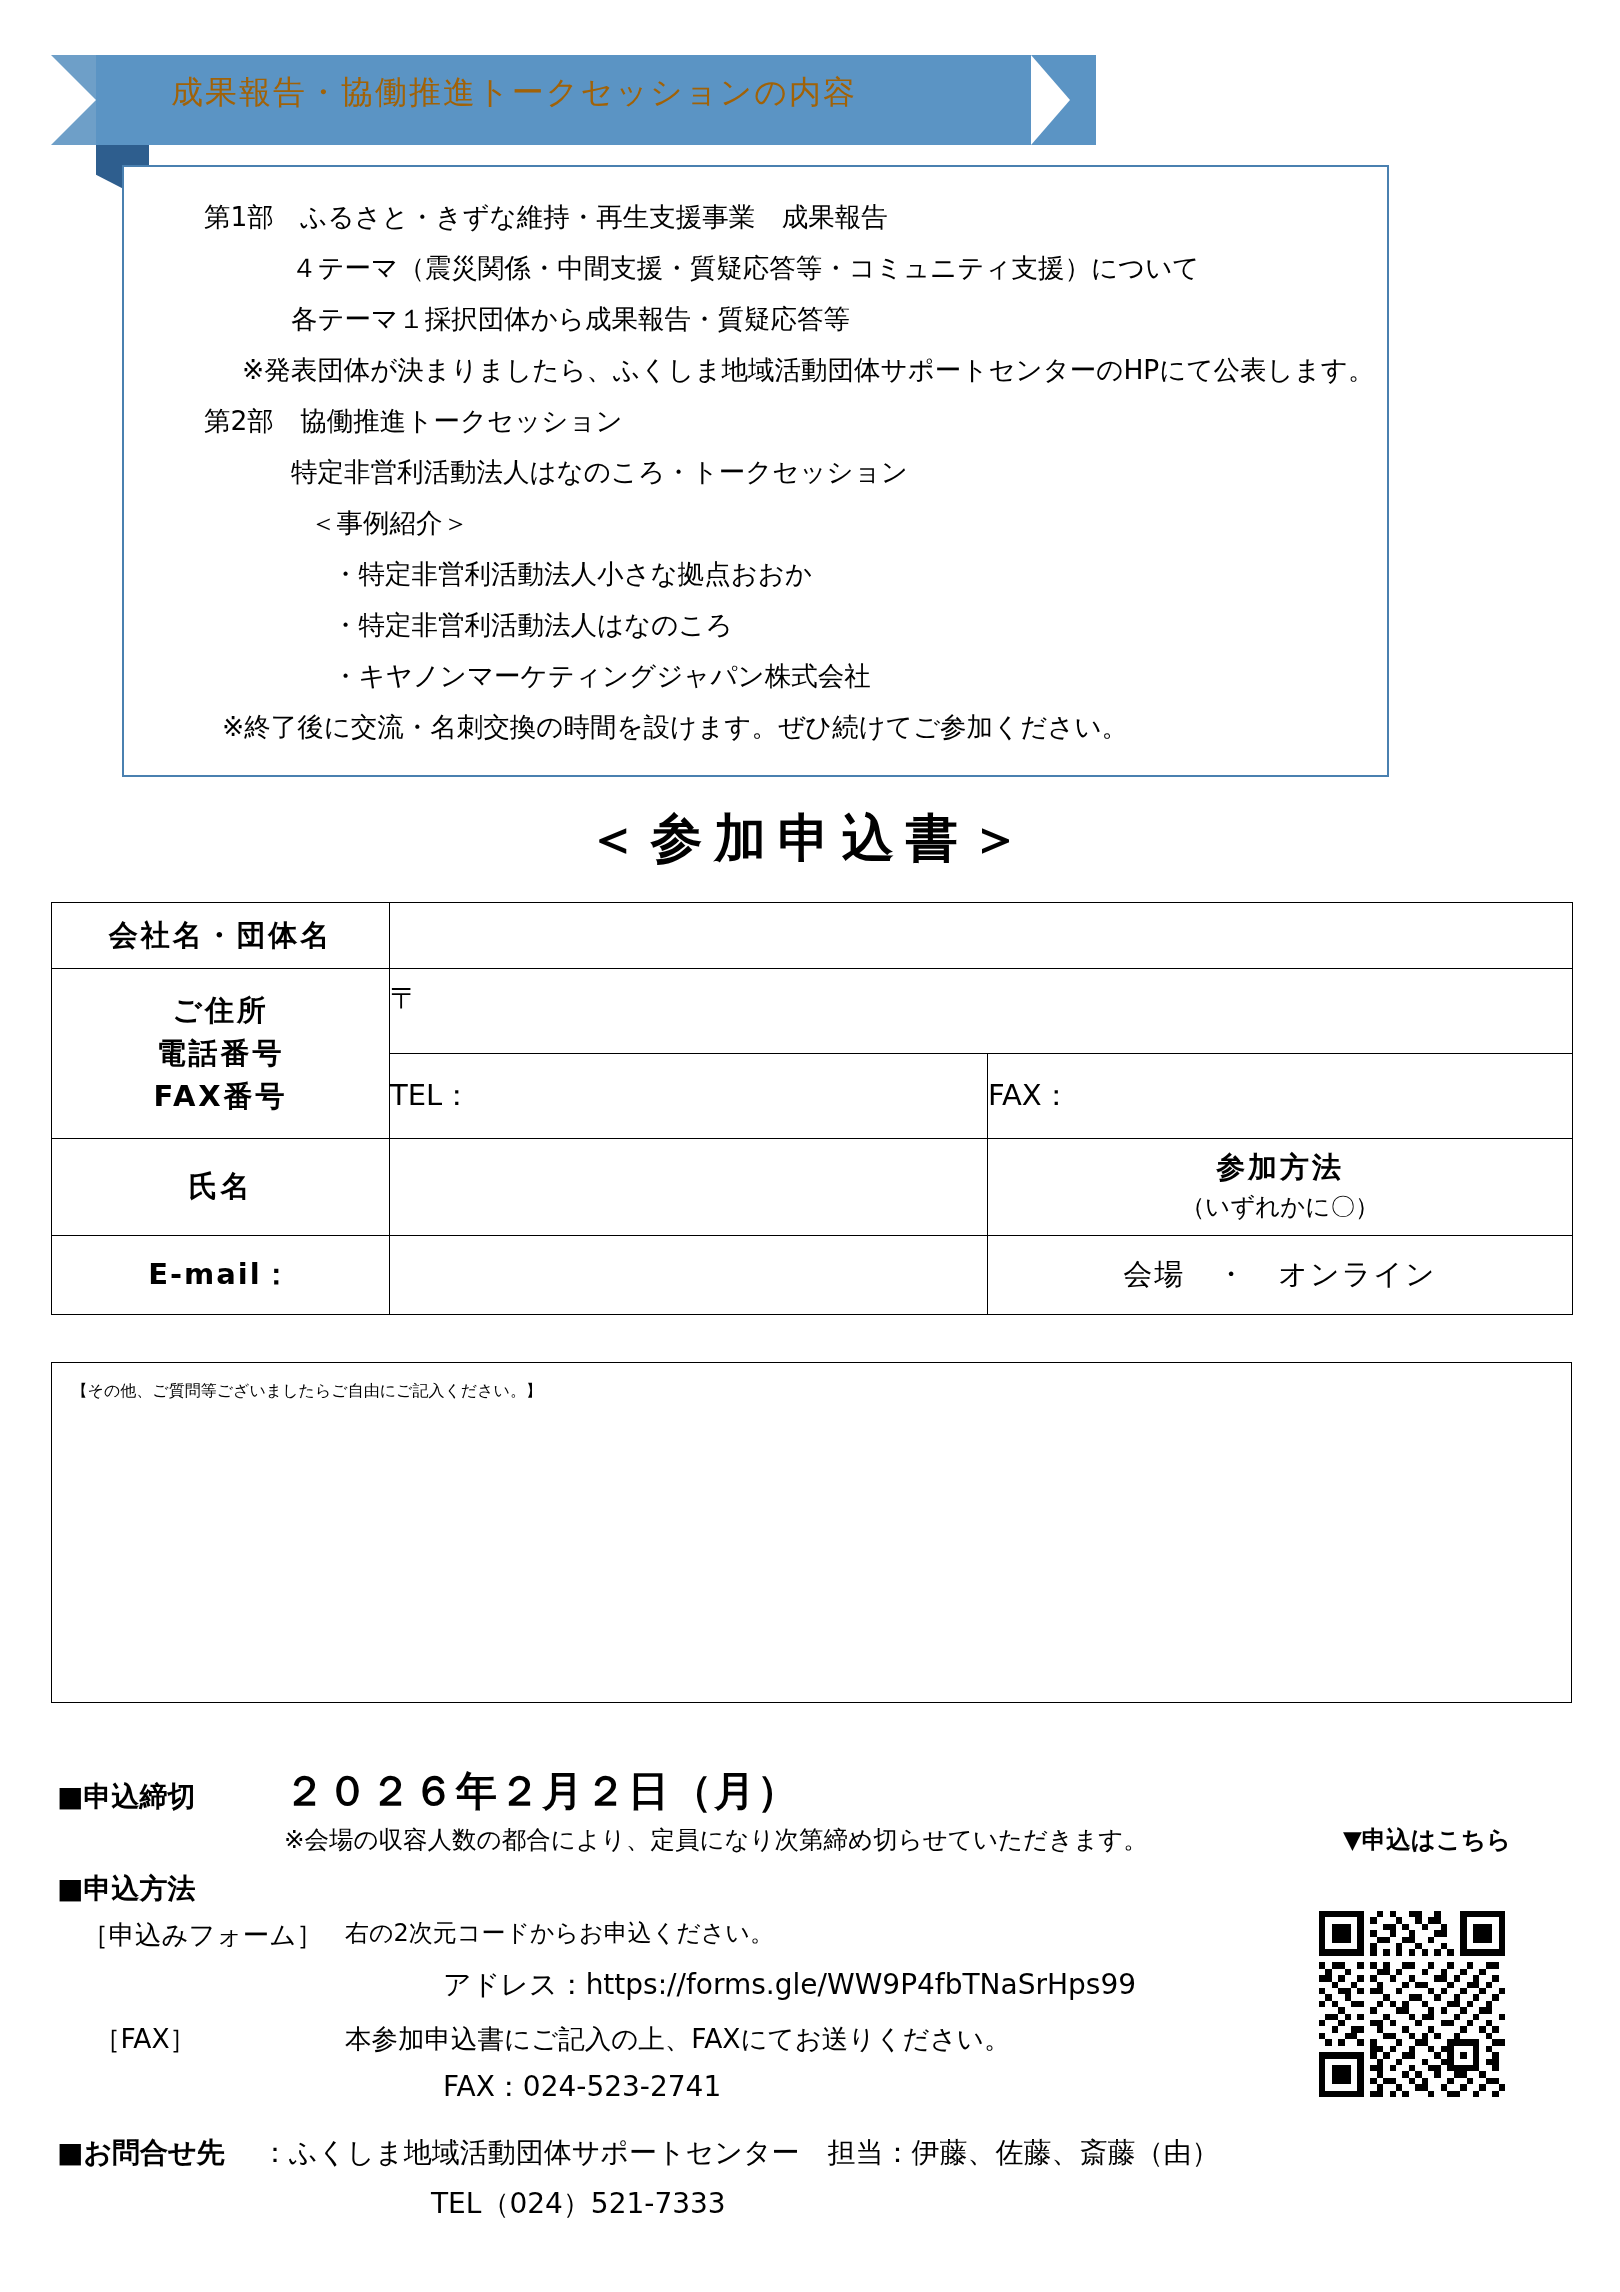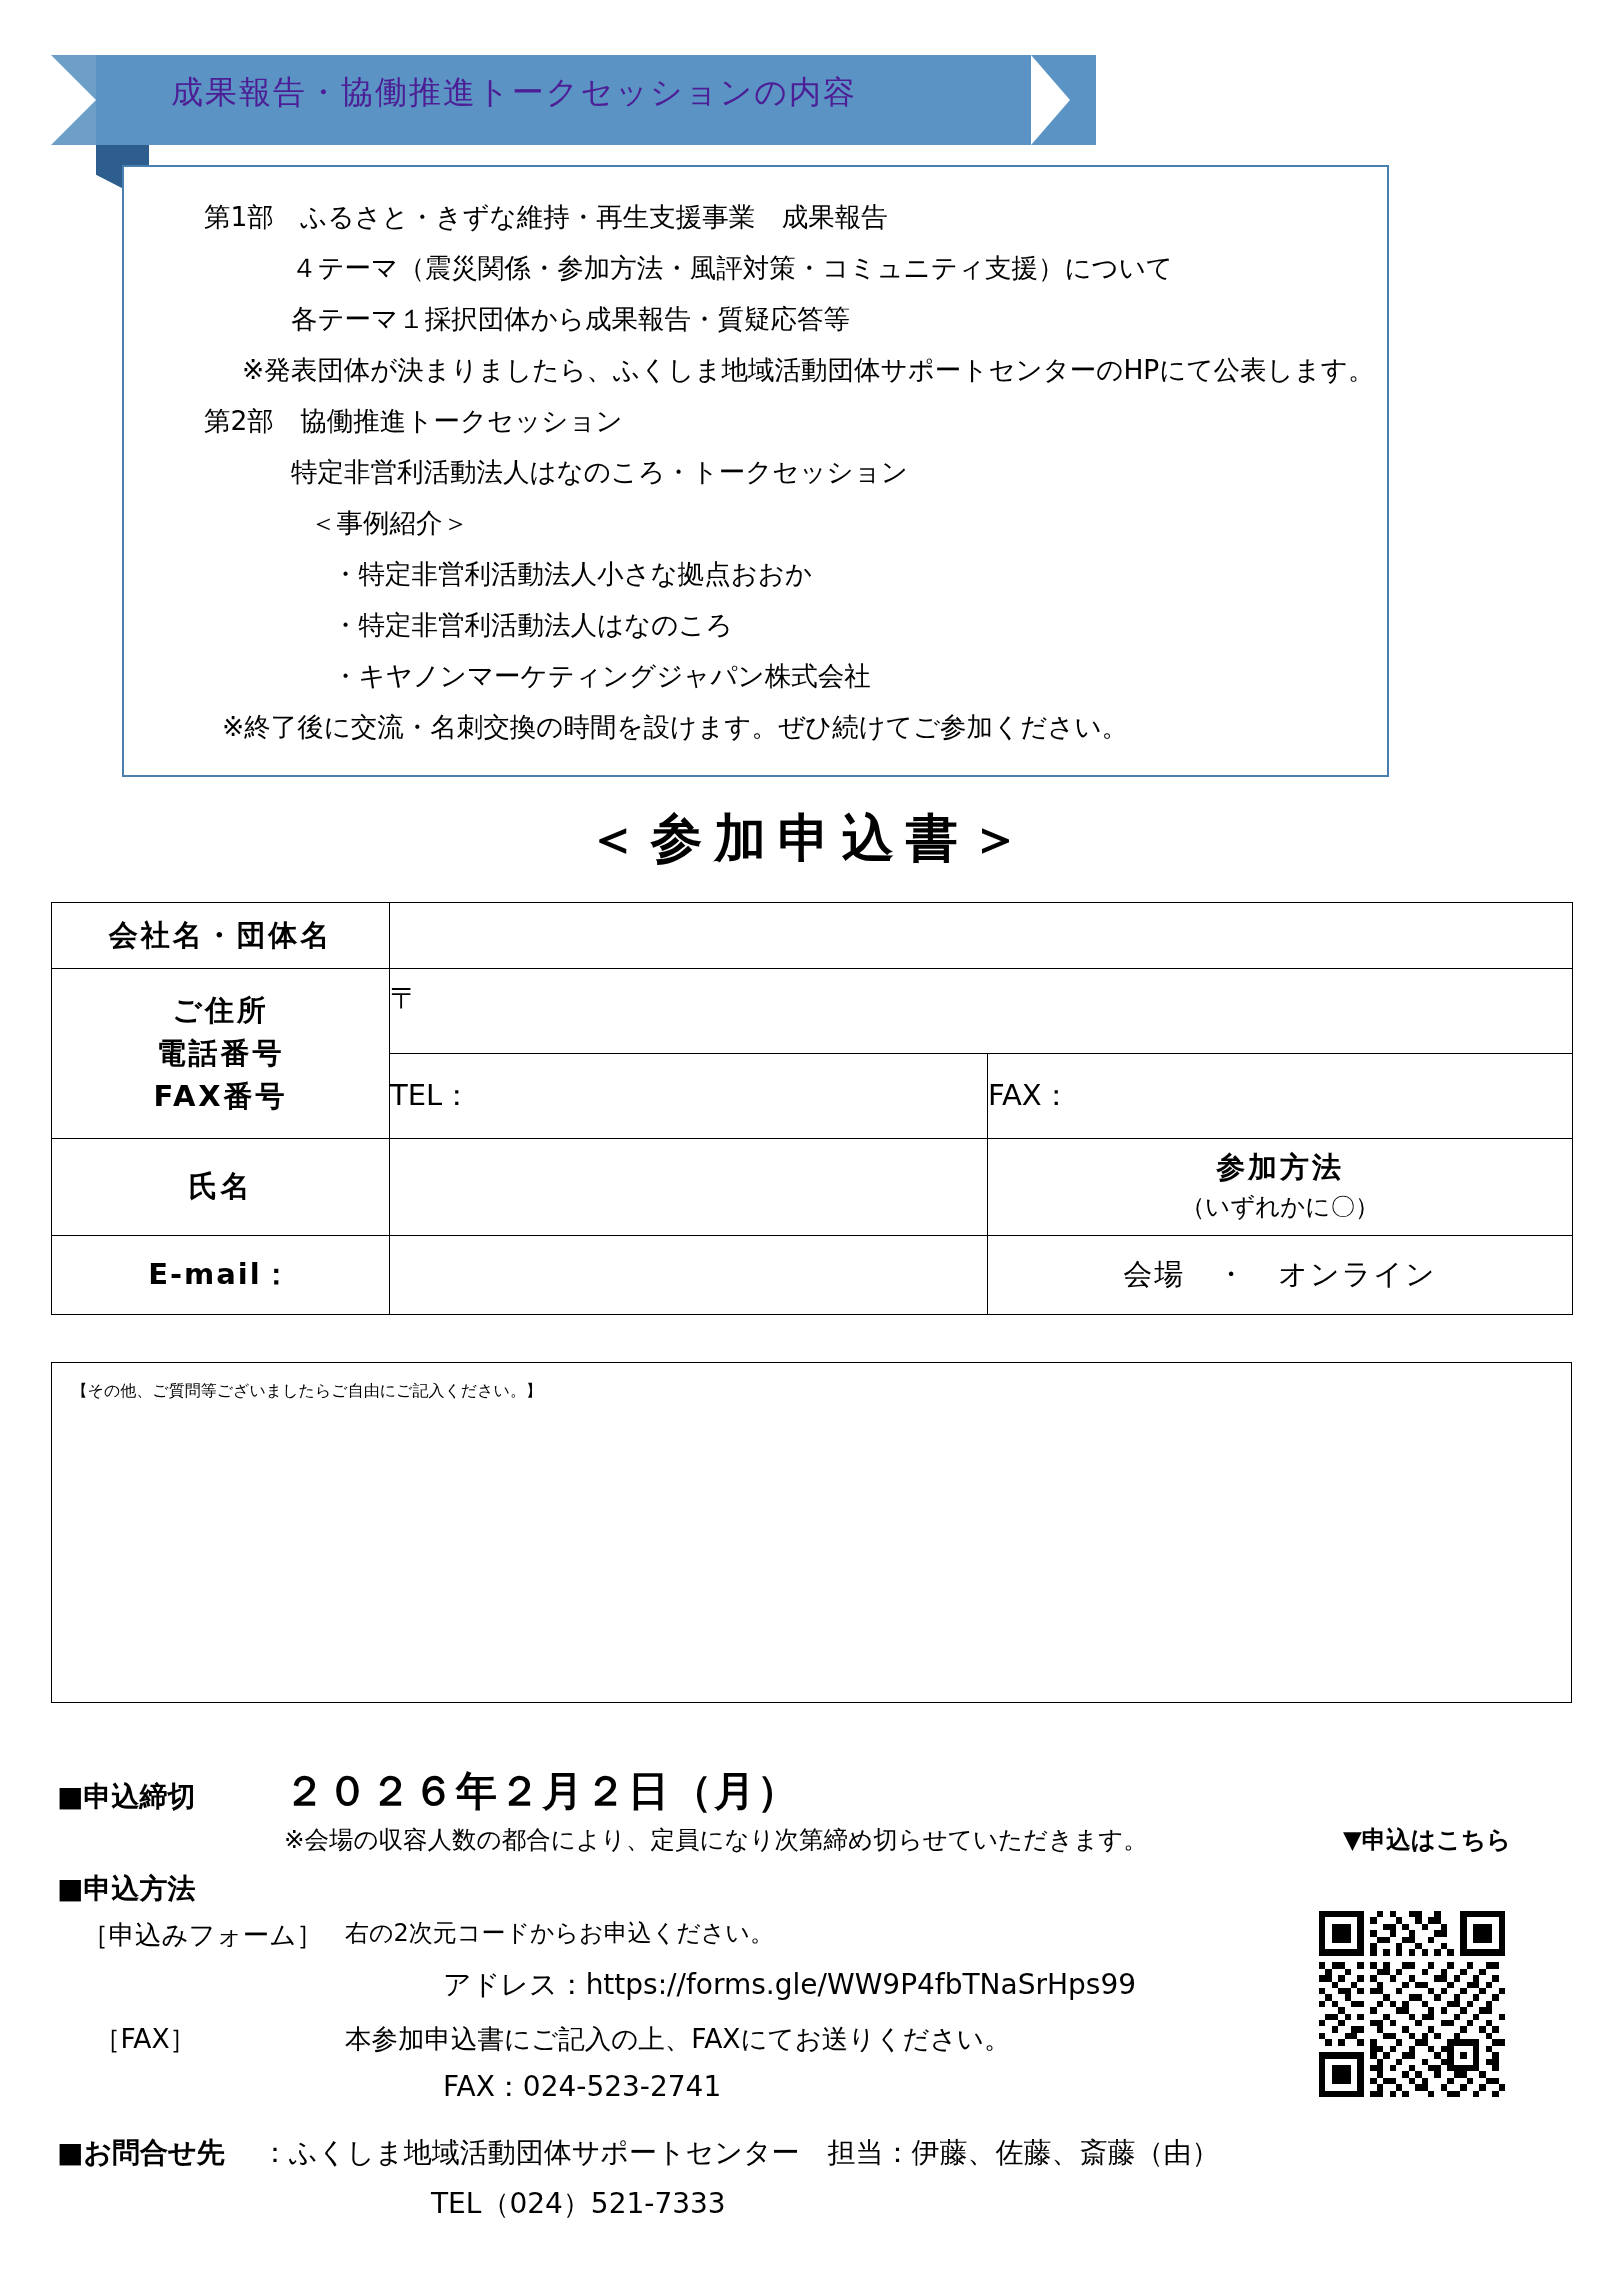--- a/index.html
+++ b/index.html
@@ -69,21 +69,21 @@
     border-top: 45px solid #5b94c4;
     border-bottom: 45px solid #5b94c4;
     border-left: 39px solid #ffffff;
   }
   .ribbon-title {
     position: absolute;
     left: 120px;
     top: 23.5px;
     font-size: 32px;
     letter-spacing: 2px;
-    color: #4c1d95;
+    color: #a16207;
     font-weight: 500;
     white-space: nowrap;
     font-family: "DejaVu Sans", "Liberation Sans", sans-serif;
   }
 
   
   .content-box {
     position: absolute;
     left: 122px;
     top: 165px;
@@ -187,21 +187,21 @@
   <div class="banner-wrap">
     <div class="ribbon-tail-left"></div>
     <div class="ribbon-fold"></div>
     <div class="ribbon-main"></div>
     <div class="ribbon-notch-inner"></div>
     <div class="ribbon-title">成果報告・協働推進トークセッションの内容</div>
   </div>
 
   <div class="content-box">
     <div class="line" style="left:80px; top:33px;">第1部　ふるさと・きずな維持・再生支援事業　成果報告</div>
-    <div class="line" style="left:167px; top:84px;">４テーマ（震災関係・参加方法・風評対策・コミュニティ支援）について</div>
+    <div class="line" style="left:167px; top:84px;">４テーマ（震災関係・中間支援・質疑応答等・コミュニティ支援）について</div>
     <div class="line" style="left:167px; top:135px;">各テーマ１採択団体から成果報告・質疑応答等</div>
     <div class="line" style="left:118px; top:186px;">※発表団体が決まりましたら、ふくしま地域活動団体サポートセンターのHPにて公表します。</div>
     <div class="line" style="left:80px; top:237px;">第2部　協働推進トークセッション</div>
     <div class="line" style="left:167px; top:288px;">特定非営利活動法人はなのころ・トークセッション</div>
     <div class="line" style="left:186px; top:339px;">＜事例紹介＞</div>
     <div class="line" style="left:208px; top:390px;">・特定非営利活動法人小さな拠点おおか</div>
     <div class="line" style="left:208px; top:441px;">・特定非営利活動法人はなのころ</div>
     <div class="line" style="left:208px; top:492px;">・キヤノンマーケティングジャパン株式会社</div>
     <div class="line" style="left:98px; top:543px;">※終了後に交流・名刺交換の時間を設けます。ぜひ続けてご参加ください。</div>
   </div>

